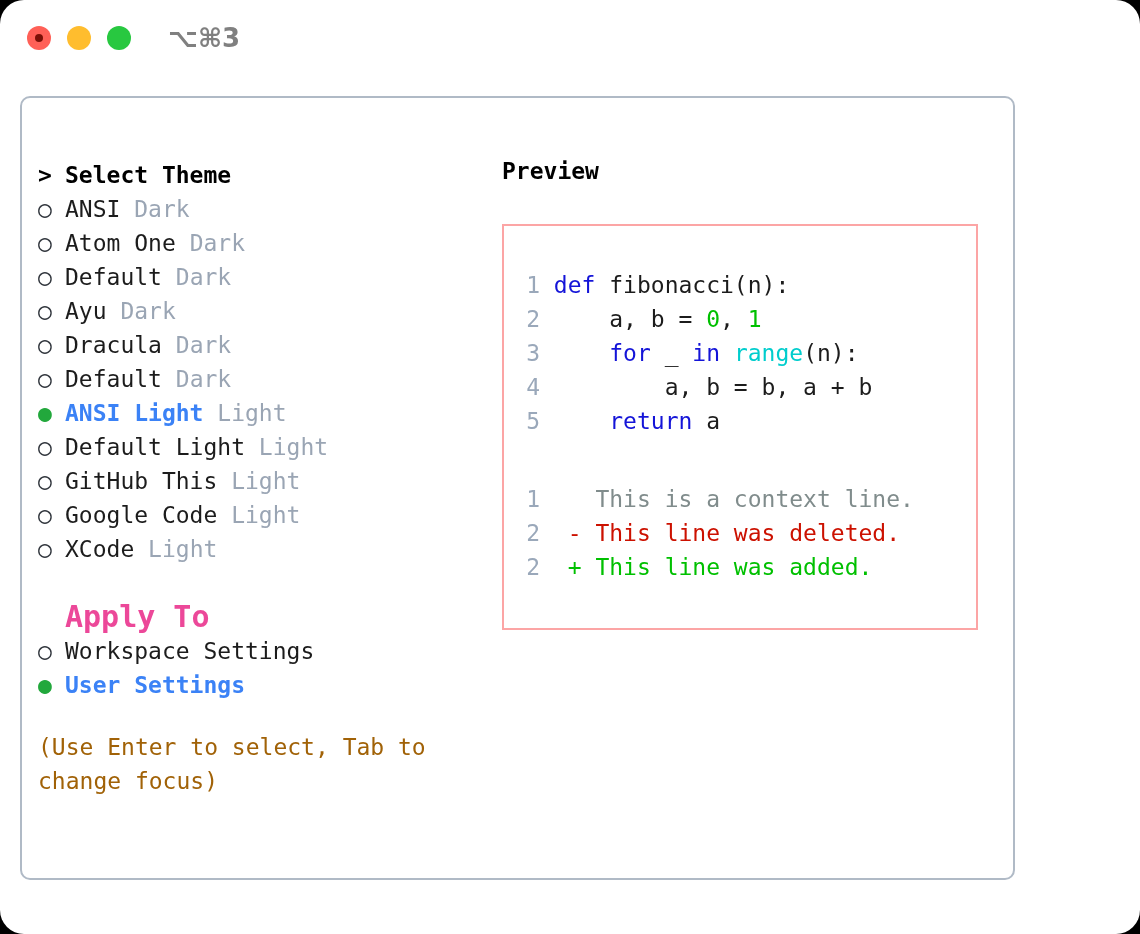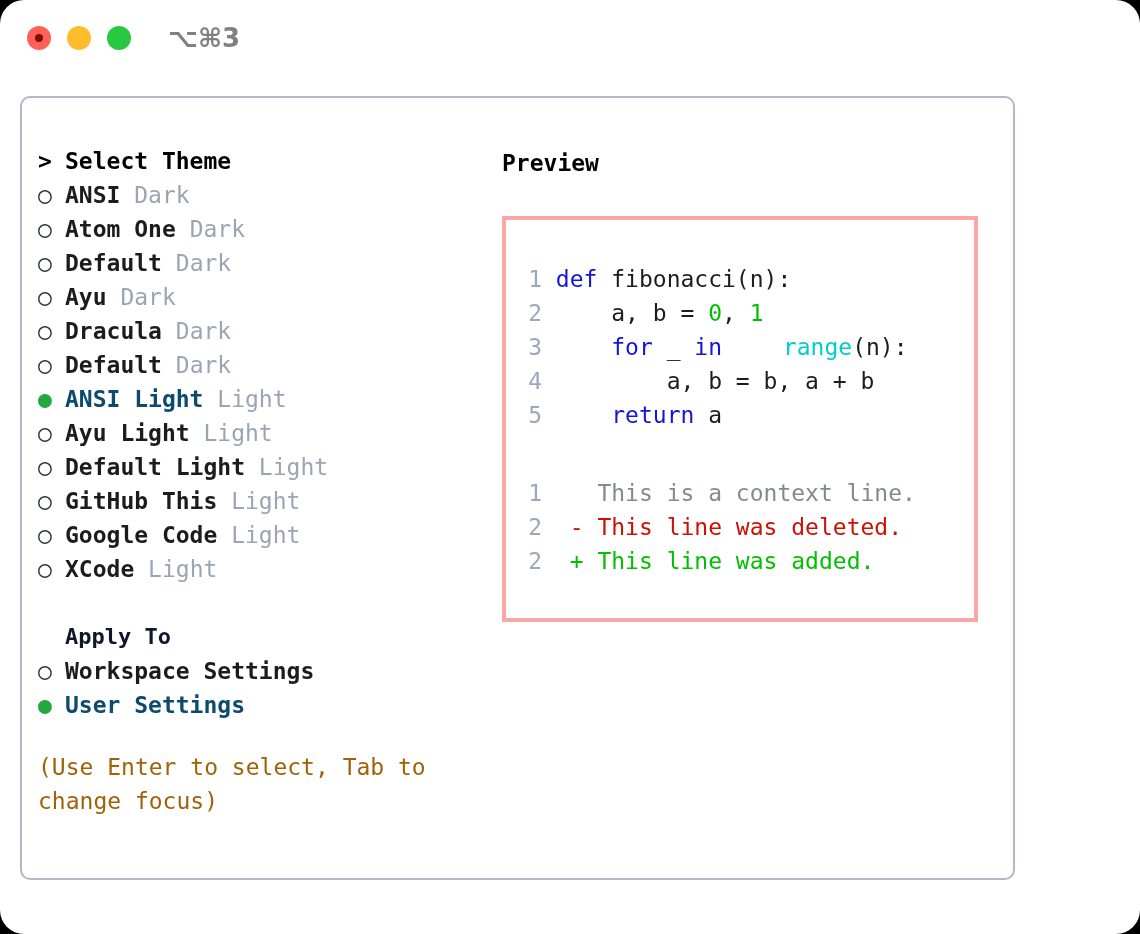--- a/index.html
+++ b/index.html
@@ -88,87 +88,87 @@
     position: absolute;
     left: 0; top: 0;
     width: 100%;
     height: 100%;
   }
 
   
   .left-col {
     position: absolute;
     left: 16px;
-    top: 46px;
+    top: 60px;
     width: 450px;
   }
 
   .row {
     font-size: 23px;
     line-height: 34px;
     white-space: pre;
     color: #1c1c1c;
     height: 34px;
   }
 
   .header-row {
     font-weight: bold;
     color: #000000;
   }
   .marker {
     display: inline-block;
     width: 27px;
   }
   .theme-name { }
-  .theme-name.bold { font-weight: bold; }
-  .theme-name.selected { color: #0c4a6e; font-weight: bold; }
+  .theme-name.bold { font-weight: normal; }
+  .theme-name.selected { color: #3b82f6; font-weight: bold; }
   .suffix { color: #9aa5b4; }
 
   .bullet-filled   { color: #22a83c; }
   .bullet-hollow   { color: #33383f; }
 
   .spacer-row { height: 34px; }
 
   .section-head {
-    font-size: 22px;
-    line-height: 34px;
-    white-space: pre;
-    font-weight: bold;
-    color: #0f172a;
+    font-size: 30px;
+    line-height: 34px;
+    white-space: pre;
+    font-weight: bold;
+    color: #ec4899;
     height: 34px;
   }
 
   .hint {
     margin-top: 28px;
     font-size: 23px;
     line-height: 34px;
     color: #a16207;
     width: 400px;
   }
 
   
   .right-col {
     position: absolute;
     left: 480px;
-    top: 48px;
+    top: 56px;
     width: 500px;
   }
   .preview-title {
     font-size: 23px;
     line-height: 34px;
     font-weight: bold;
     color: #000000;
     white-space: pre;
   }
 
   .preview-box {
     margin-top: 36px;
     width: 476px;
     height: 406px;
-    border: 4px solid #fca5a5;
+    border: 2px solid #fca5a5;
     box-sizing: border-box;
     background: #ffffff;
     position: relative;
   }
 
   .code-area {
     position: absolute;
     left: 14px;
     top: 42px;
     right: 6px;
@@ -181,21 +181,21 @@
     height: 34px;
     color: #1c1c1c;
   }
   .ln {
     color: #9aa8ba;
     display: inline-block;
     width: 22px;
     text-align: right;
   }
   .kw   { color: #1414d8; }
-  .fn   { color: #00cdcd; margin-left: 47px; }
+  .fn   { color: #00cdcd; }
   .num  { color: #00c000; }
   .plain{ color: #1c1c1c; }
 
   .diff-block { margin-top: 44px; }
   .diff-context { color: #808c8c; }
   .diff-del     { color: #cc1100; }
   .diff-add     { color: #00c000; }
 </style>
 </head>
 <body>
@@ -219,21 +219,20 @@
         <div class="row header-row"><span class="marker">&gt;</span><span>Select Theme</span></div>
 
         <div id="theme-list">
             <div class="row"><span class="marker bullet-hollow">○</span><span class="theme-name bold">ANSI</span><span class="suffix"> Dark</span></div>
             <div class="row"><span class="marker bullet-hollow">○</span><span class="theme-name bold">Atom One</span><span class="suffix"> Dark</span></div>
             <div class="row"><span class="marker bullet-hollow">○</span><span class="theme-name bold">Default</span><span class="suffix"> Dark</span></div>
             <div class="row"><span class="marker bullet-hollow">○</span><span class="theme-name bold">Ayu</span><span class="suffix"> Dark</span></div>
             <div class="row"><span class="marker bullet-hollow">○</span><span class="theme-name bold">Dracula</span><span class="suffix"> Dark</span></div>
             <div class="row"><span class="marker bullet-hollow">○</span><span class="theme-name bold">Default</span><span class="suffix"> Dark</span></div>
             <div class="row"><span class="marker bullet-filled">●</span><span class="theme-name bold selected">ANSI Light</span><span class="suffix"> Light</span></div>
-            <div class="row"><span class="marker bullet-hollow">○</span><span class="theme-name bold">Ayu Light</span><span class="suffix"> Light</span></div>
             <div class="row"><span class="marker bullet-hollow">○</span><span class="theme-name bold">Default Light</span><span class="suffix"> Light</span></div>
             <div class="row"><span class="marker bullet-hollow">○</span><span class="theme-name bold">GitHub This</span><span class="suffix"> Light</span></div>
             <div class="row"><span class="marker bullet-hollow">○</span><span class="theme-name bold">Google Code</span><span class="suffix"> Light</span></div>
             <div class="row"><span class="marker bullet-hollow">○</span><span class="theme-name bold">XCode</span><span class="suffix"> Light</span></div>
           </div>
 
         <div class="spacer-row"></div>
 
         <div class="section-head"><span class="marker"> </span><span>Apply To</span></div>
 

